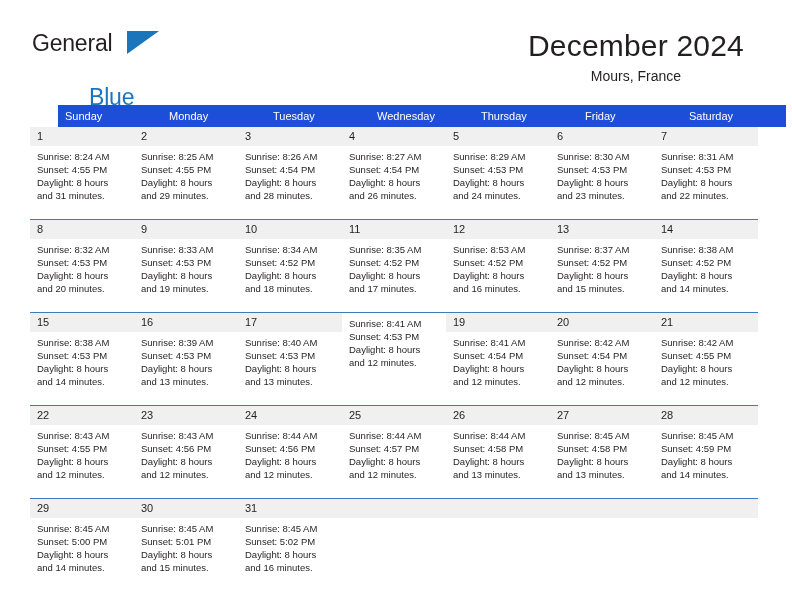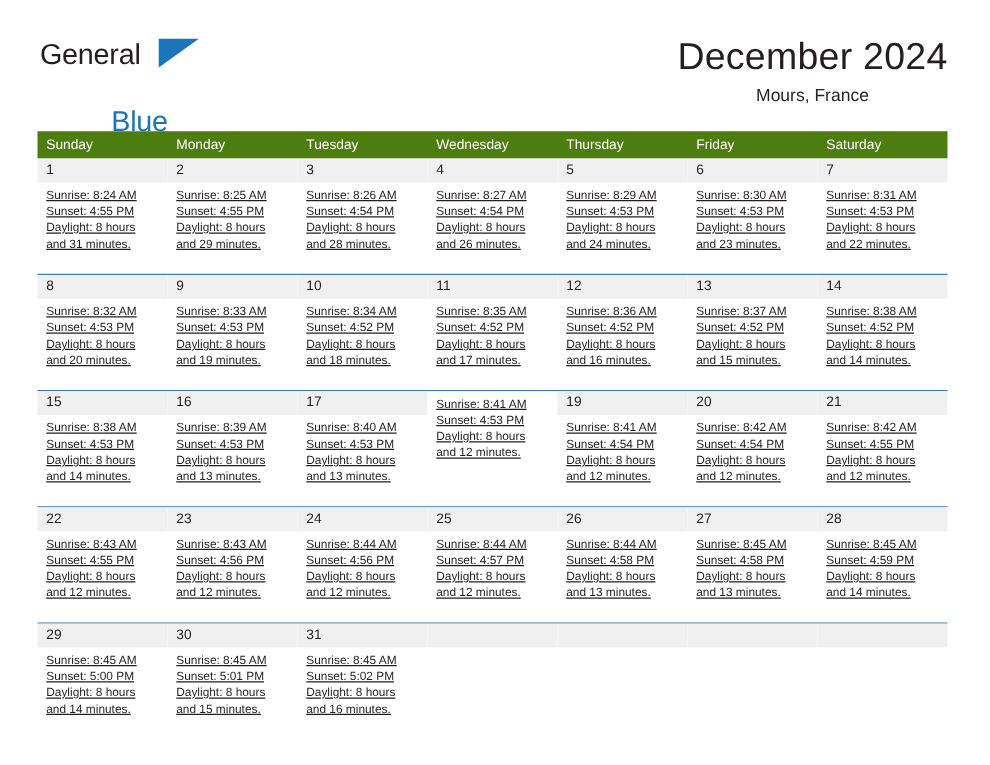--- a/index.html
+++ b/index.html
@@ -62,21 +62,21 @@
     left: 97px;
     top: 3px;
     width: 0;
     height: 0;
     border-left: 32px solid #1b75bb;
     border-bottom: 23px solid transparent;
   }
 
   .title-block {
     position: absolute;
-    right: 0;
+    right: 14px;
     top: 0;
     text-align: right;
     margin-left: 10px;
   }
   .month-title {
     font-size: 30px;
     font-weight: normal;
     color: #231f20;
     line-height: 1.18;
     letter-spacing: 0.2px;
@@ -95,21 +95,22 @@
   .calendar {
     position: absolute;
     left: 30px;
     top: 105px;
     width: 728px;
   }
 
   .weekday-row {
     display: flex;
     width: 100%;
-    background: #4d7c0f;
+    background: #1d4ed8;
+    margin-left: 28px;
   }
   .weekday-cell {
     flex: 1 1 0;
     box-sizing: border-box;
     padding: 4px 0 4px 7px;
     font-size: 11px;
     color: #ffffff;
     line-height: 14px;
     height: 22px;
   }
@@ -144,21 +145,20 @@
   }
   .day-cell.empty .day-number-band {
     background: #f0f0f0;
   }
   .day-detail {
     box-sizing: border-box;
     padding: 4px 5px 0 7px;
     font-size: 9.5px;
     line-height: 13px;
     color: #231f20;
-    text-decoration: underline;
   }
   .day-detail div {
     white-space: nowrap;
   }
 </style>
 </head>
 <body>
 
 <div class="page">
 
@@ -288,21 +288,21 @@
         <div class="day-detail">
           <div>Sunrise: 8:35 AM</div>
           <div>Sunset: 4:52 PM</div>
           <div>Daylight: 8 hours</div>
           <div>and 17 minutes.</div>
         </div>
       </div>
       <div class="day-cell">
         <div class="day-number-band">12</div>
         <div class="day-detail">
-          <div>Sunrise: 8:36 AM</div>
+          <div>Sunrise: 8:53 AM</div>
           <div>Sunset: 4:52 PM</div>
           <div>Daylight: 8 hours</div>
           <div>and 16 minutes.</div>
         </div>
       </div>
       <div class="day-cell">
         <div class="day-number-band">13</div>
         <div class="day-detail">
           <div>Sunrise: 8:37 AM</div>
           <div>Sunset: 4:52 PM</div>

